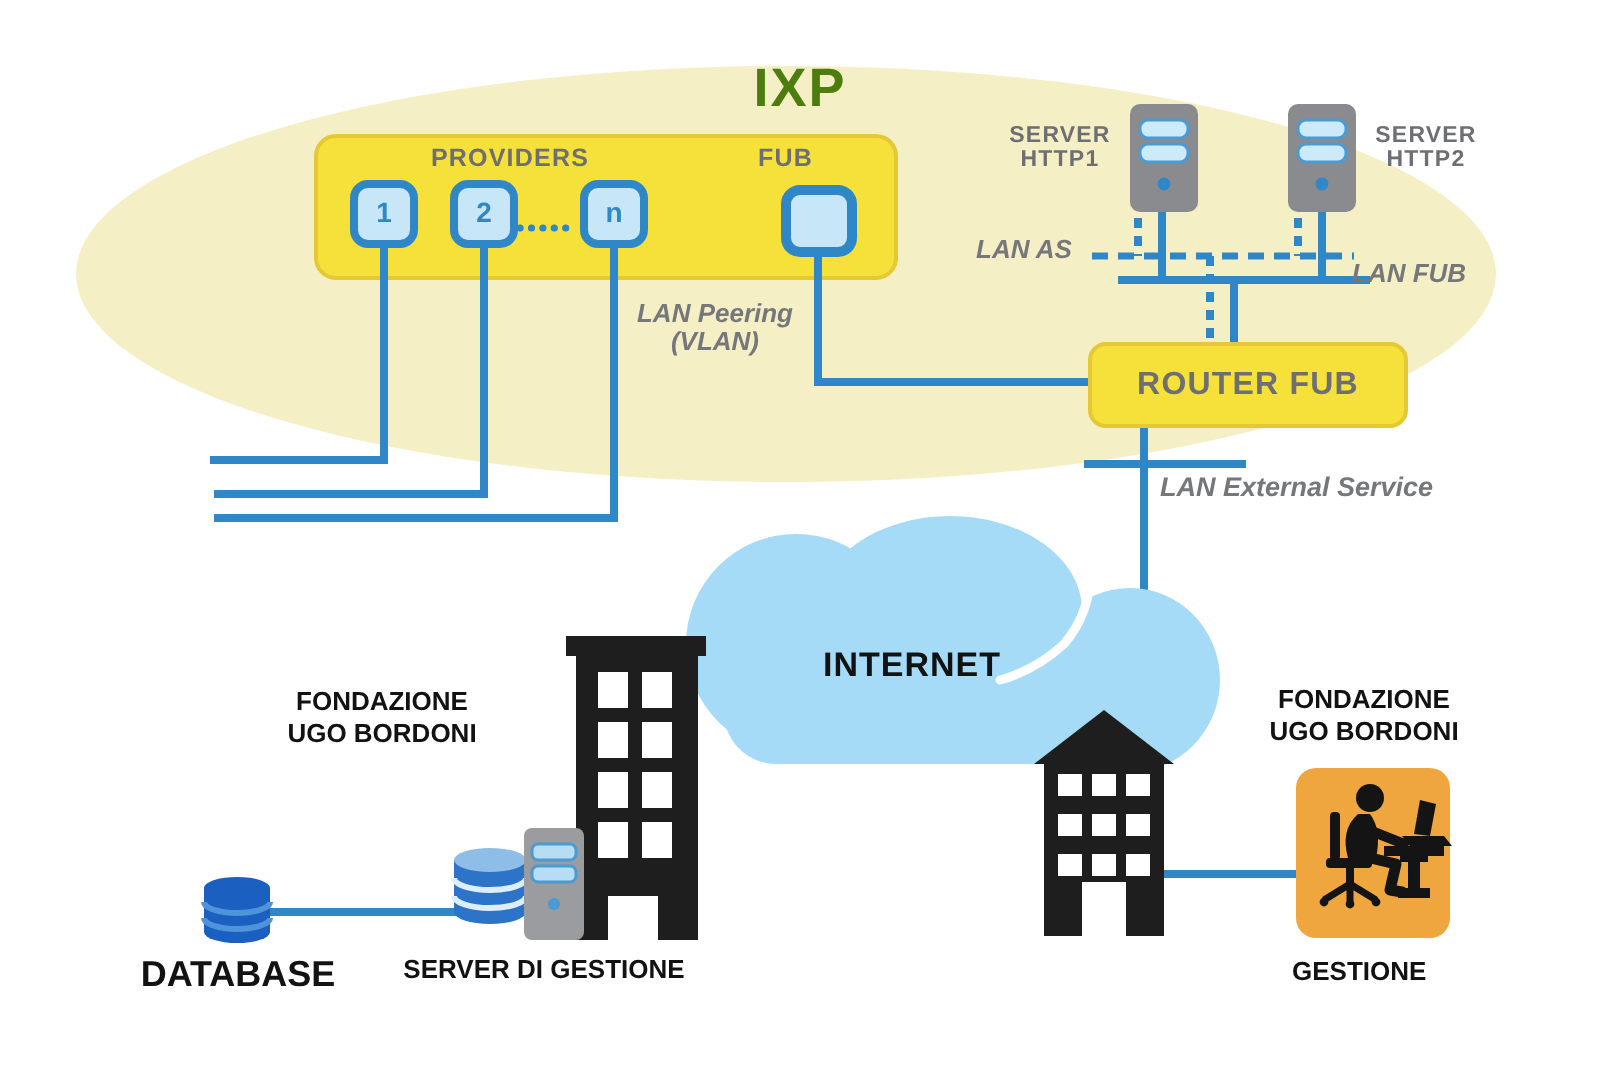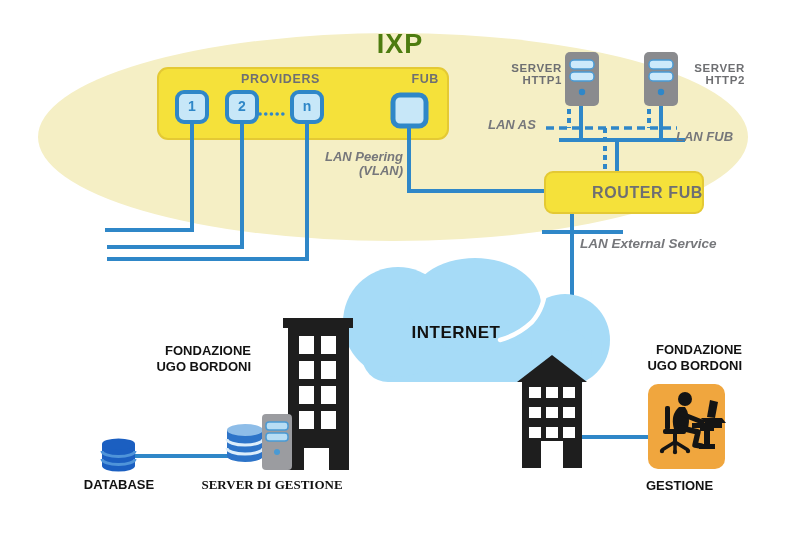--- a/index.html
+++ b/index.html
@@ -2,21 +2,21 @@
 <html><head>
 <meta charset="utf-8">
 <style>
   html,body{margin:0;padding:0;background:#fff;}
   #stage{
     position:relative;width:800px;height:544px;background:#ffffff;overflow:hidden;
     font-family:"Liberation Sans","DejaVu Sans",sans-serif;
   }
   #shapes{position:absolute;left:0;top:0;width:800px;height:544px;}
   .lbl{position:absolute;white-space:nowrap;}
-  .ctr{text-align:right;white-space:normal;}
+  .ctr{text-align:center;white-space:normal;}
   .title{font-size:27px;font-weight:800;color:#4d7c0f;letter-spacing:1px;}
   .hdr{font-size:12.5px;font-weight:800;color:#6e6f72;letter-spacing:.6px;}
   .num{font-size:14px;font-weight:800;color:#2f87c8;}
   .ital{font-style:italic;font-weight:700;color:#76777b;font-size:13px;}
   .blk{font-weight:800;color:#121212;}
   .srv{font-size:11.5px;line-height:12px;}
   .two{line-height:15.5px;}
 </style>
 </head>
 <body>
@@ -151,56 +151,56 @@
       <path d="M53 34 L 74 34 L 78 39 L 57 39 Z"></path>
       <rect x="44" y="39" width="30" height="5"></rect>
       <rect x="52" y="44" width="14" height="3"></rect>
       <rect x="56" y="46" width="6" height="15"></rect>
       <rect x="51" y="60" width="16" height="5"></rect>
     </g>
   </svg>
 
   <div class="lbl title" style="left:340px;top:29px;width:120px;text-align:center;">IXP</div>
 
-  <div class="lbl hdr" style="left:190px;top:72px;width:130px;text-align:right;">PROVIDERS</div>
-  <div class="lbl hdr" style="left:379px;top:72px;width:60px;text-align:right;">FUB</div>
+  <div class="lbl hdr" style="left:190px;top:72px;width:130px;text-align:center;">PROVIDERS</div>
+  <div class="lbl hdr" style="left:379px;top:72px;width:60px;text-align:left;">FUB</div>
 
   <div class="lbl num" style="left:177px;top:92px;width:30px;height:30px;line-height:29px;text-align:center;">1</div>
   <div class="lbl num" style="left:227px;top:92px;width:30px;height:30px;line-height:29px;text-align:center;">2</div>
   <div class="lbl num" style="left:292px;top:92px;width:30px;height:30px;line-height:29px;text-align:center;">n</div>
 
-  <div class="lbl ital ctr" style="left:288px;top:150px;width:115px;line-height:13.5px;">
+  <div class="lbl ital ctr" style="left:300px;top:150px;width:115px;line-height:13.5px;">
     <div>LAN Peering</div>
     <div>(VLAN)</div>
   </div>
 
   <div class="lbl hdr srv ctr" style="left:498px;top:62px;width:64px;">
     <div>SERVER</div>
     <div>HTTP1</div>
   </div>
   <div class="lbl hdr srv ctr" style="left:681px;top:62px;width:64px;">
     <div>SERVER</div>
     <div>HTTP2</div>
   </div>
 
   <div class="lbl ital" style="left:488px;top:117px;width:54px;text-align:left;">LAN AS</div>
   <div class="lbl ital" style="left:676px;top:129px;width:70px;">LAN FUB</div>
 
-  <div class="lbl hdr" style="left:545px;top:172px;width:158px;height:32px;line-height:41px;text-align:right;font-size:16px;">ROUTER FUB</div>
+  <div class="lbl hdr" style="left:545px;top:172px;width:158px;height:32px;line-height:41px;text-align:center;font-size:16px;">ROUTER FUB</div>
 
   <div class="lbl blk" style="left:396px;top:323px;width:120px;text-align:center;font-size:17px;letter-spacing:.5px;">INTERNET</div>
 
   <div class="lbl ital" style="left:580px;top:236px;width:130px;text-align:center;font-size:13.5px;">LAN External Service</div>
 
   <div class="lbl blk two ctr" style="left:131px;top:343px;width:120px;font-size:13px;">
     <div>FONDAZIONE</div>
     <div>UGO BORDONI</div>
   </div>
   <div class="lbl blk two ctr" style="left:622px;top:342px;width:120px;font-size:13px;">
     <div>FONDAZIONE</div>
     <div>UGO BORDONI</div>
   </div>
 
-  <div class="lbl blk" style="left:68px;top:477px;width:102px;text-align:center;font-size:13px;">DATABASE</div>
-  <div class="lbl blk" style="left:193px;top:477px;width:158px;text-align:center;font-size:13px;font-family:Liberation Serif, serif;">SERVER DI GESTIONE</div>
+  <div class="lbl blk" style="left:68px;top:477px;width:102px;text-align:center;font-size:18px;">DATABASE</div>
+  <div class="lbl blk" style="left:193px;top:477px;width:158px;text-align:center;font-size:13px;">SERVER DI GESTIONE</div>
   <div class="lbl blk" style="left:646px;top:478px;width:82px;font-size:13px;">GESTIONE</div>
 
 </div>
 
 </body></html>

